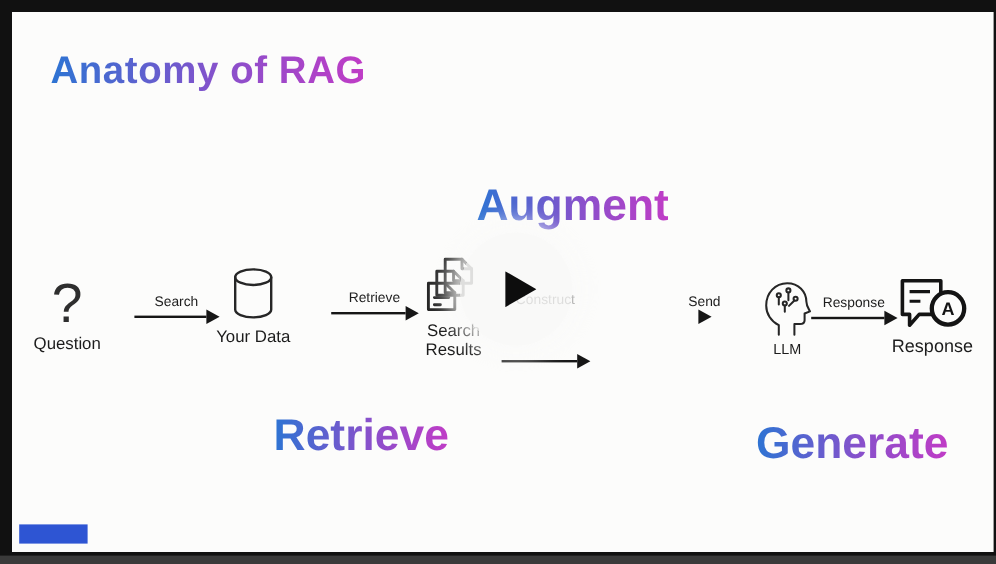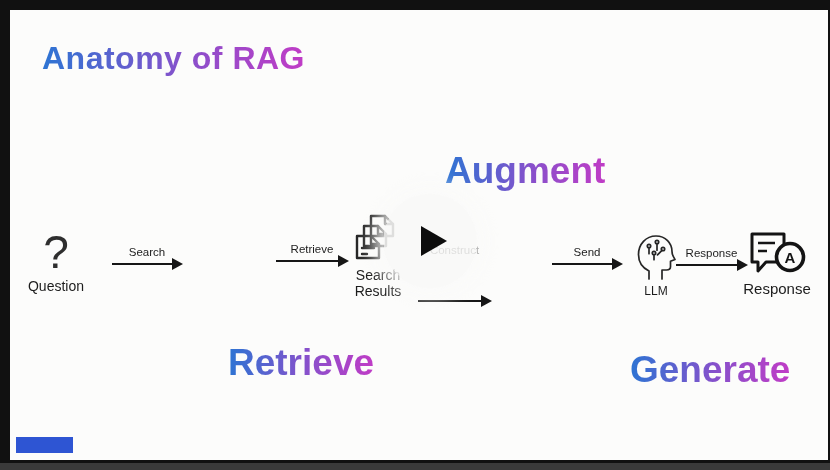--- a/index.html
+++ b/index.html
@@ -19,21 +19,21 @@
   }
 
   .grad-text {
     font-weight:bold;
     background:linear-gradient(90deg, #2d74d3 0%, #8950cb 55%, #c03cc6 100%);
     -webkit-background-clip:text; background-clip:text;
     -webkit-text-fill-color:transparent; color:transparent;
     white-space:nowrap; position:absolute;
   }
   .page-title { left:32px; top:30px; font-size:32px; letter-spacing:0.5px; }
-  .stage-augment  { left:387px; top:140px; font-size:37px;margin-left:48px; }
+  .stage-augment  { left:387px; top:140px; font-size:37px; }
   .stage-retrieve { left:218px; top:332px; font-size:37px; }
   .stage-generate { left:620px; top:339px; font-size:37px; }
 
   .node { position:absolute; text-align:center; color:#1a1a1a; }
   .node .icon-box { display:flex; align-items:flex-end; justify-content:center; }
   .node .lbl { font-size:14px; line-height:16px; color:#1c1c1c; }
   .qmark { font-size:46px; font-weight:300; color:#2e2e2e; line-height:44px; }
 
   .node-question { left:10px;  top:216px; width:72px; }
   .node-question .icon-box { height:48px; margin-bottom:4px; }
@@ -54,21 +54,21 @@
   .arrow-label { font-size:11.5px; color:#1d1d1d; text-align:center; margin-bottom:5px; }
   .arrow-line { position:relative; height:2px; background:#161616; margin-right:10px; }
   .arrow-line::after {
     content:""; position:absolute; right:-11px; top:-5px;
     border-left:11px solid #161616;
     border-top:6px solid transparent; border-bottom:6px solid transparent;
   }
   .arrow-search    { left:102px; top:236px; width:70px; }
   .arrow-retrieve  { left:266px; top:233px; width:72px; }
   .arrow-construct { left:408px; top:234px; width:73px;gap:39px; }
-  .arrow-send      { left:542px; top:236px; width:70px; }
+  .arrow-send      { left:542px; top:236px; width:70px;align-items:center; }
   .arrow-response  { left:666px; top:237px; width:71px; }
 
   .play-overlay {
     position:absolute; left:373px; top:184px; width:94px; height:94px;
     border-radius:50%; background:rgba(248,248,247,0.88);
     box-shadow:0 0 16px 10px rgba(250,250,249,0.8);
     display:flex; align-items:center; justify-content:center;
     cursor:pointer; z-index:5;
   }
   .play-tri { margin-left:7px; }
@@ -97,20 +97,29 @@
         <span class="qmark">?</span>
       </div>
       <div class="lbl">Question</div>
     </div>
 
     <div class="arrow arrow-search">
       <span class="arrow-label">Search</span>
       <div class="arrow-line"></div>
     </div>
 
+    <div class="node node-yourdata">
+      <div class="icon-box">
+        <svg class="lineart" width="38" height="46" viewBox="0 0 38 46">
+          <ellipse cx="19" cy="9" rx="15" ry="6.5"></ellipse>
+          <path d="M4 9 V36 a15 6.5 0 0 0 30 0 V9"></path>
+        </svg>
+      </div>
+      <div class="lbl">Your Data</div>
+    </div>
 
     <div class="arrow arrow-retrieve">
       <span class="arrow-label">Retrieve</span>
       <div class="arrow-line"></div>
     </div>
 
     <div class="node node-results">
       <div class="icon-box">
         <svg class="lineart" width="46" height="50" viewBox="0 0 46 50" style="stroke-width:2.4">
           <path d="M16 2 h14 l8 8 v12 h-22 z"></path>

